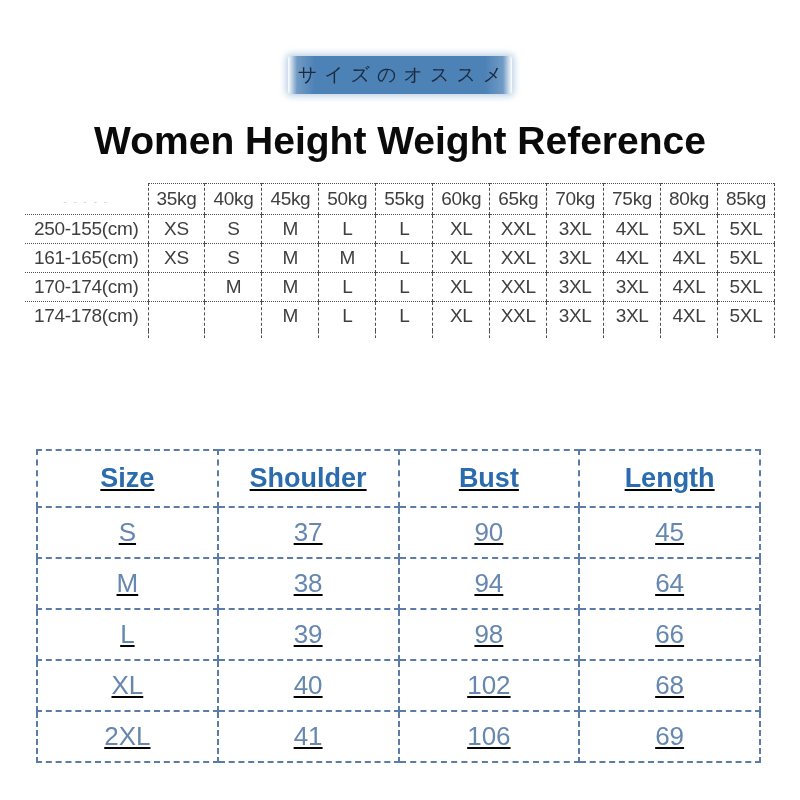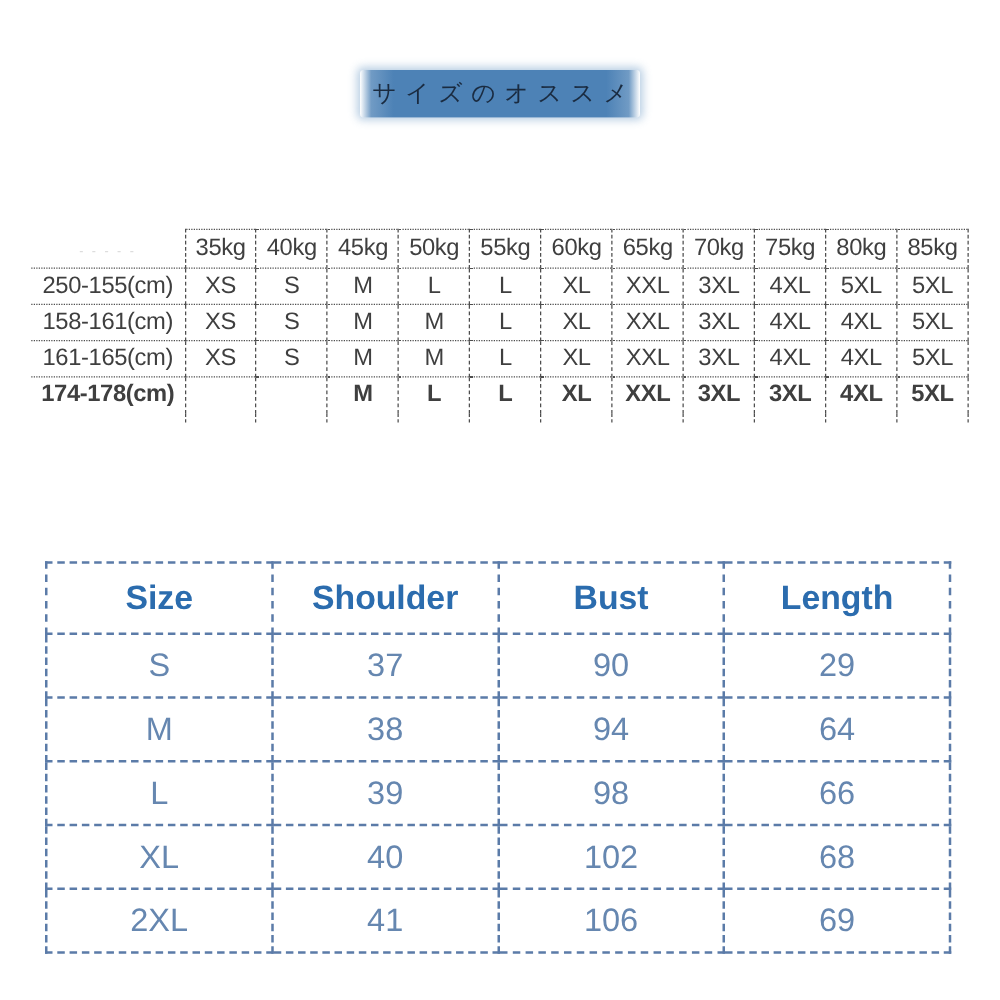--- a/index.html
+++ b/index.html
@@ -45,42 +45,44 @@
     border-bottom: 1px dotted #4e4e4e;
     border-right: 1px dashed #4e4e4e;
   }
   .t1 thead th.corner { border-top: none; }
   .corner-marks { color: #d6d6d6; font-size: 10px; letter-spacing: 2px; }
   .t1 tbody td {
     height: 29px;
     border-bottom: 1px dotted #4e4e4e;
     border-right: 1px dashed #4e4e4e;
   }
-  .t1 tbody tr.last-row td { border-bottom: none; font-weight: bold; }
+  .t1 tbody tr.last-row td { border-bottom: none; }
   .t1 tbody tr.stub td { height: 7px; border-bottom: none; }
 
   
   .t2 {
     position: absolute; left: 36px; top: 449px; width: 725px;
     border-collapse: collapse; table-layout: fixed;
     font-stretch: condensed;
+    text-decoration: underline;
   }
   .t2 th, .t2 td { text-align: center; vertical-align: middle; border: 2px dashed #5b7ba8; padding: 0; }
   .t2 th { height: 57px; font-size: 27px; font-weight: bold; color: #2b6cae; }
   .t2 td { height: 51px; font-size: 26px; font-weight: normal; color: #6687b0; }
 </style>
 </head>
 <body>
 
 <div class="page">
 
   <div class="banner">
     <span class="banner-text">サイズのオススメ</span>
   </div>
 
+  <div class="title">Women Height Weight Reference</div>
 
   <table class="t1">
     <colgroup>
       <col class="c-label">
       <col>
         <col>
         <col>
         <col>
         <col>
         <col>
@@ -117,44 +119,44 @@
           <td>L</td>
           <td>L</td>
           <td>XL</td>
           <td>XXL</td>
           <td>3XL</td>
           <td>4XL</td>
           <td>5XL</td>
           <td>5XL</td>
         </tr>
         <tr>
-          <td>158-161(cm)</td>
-          <td>XS</td>
-          <td>S</td>
-          <td>M</td>
-          <td>M</td>
-          <td>L</td>
-          <td>XL</td>
-          <td>XXL</td>
-          <td>3XL</td>
-          <td>4XL</td>
-          <td>4XL</td>
-          <td>5XL</td>
-        </tr>
-        <tr>
           <td>161-165(cm)</td>
           <td>XS</td>
           <td>S</td>
           <td>M</td>
           <td>M</td>
           <td>L</td>
           <td>XL</td>
           <td>XXL</td>
           <td>3XL</td>
           <td>4XL</td>
+          <td>4XL</td>
+          <td>5XL</td>
+        </tr>
+        <tr>
+          <td>170-174(cm)</td>
+          <td></td>
+          <td>M</td>
+          <td>M</td>
+          <td>L</td>
+          <td>L</td>
+          <td>XL</td>
+          <td>XXL</td>
+          <td>3XL</td>
+          <td>3XL</td>
           <td>4XL</td>
           <td>5XL</td>
         </tr>
         <tr class="last-row">
           <td>174-178(cm)</td>
           <td></td>
           <td></td>
           <td>M</td>
           <td>L</td>
           <td>L</td>
@@ -189,21 +191,21 @@
         <th>Shoulder</th>
         <th>Bust</th>
         <th>Length</th>
       </tr>
     </thead>
     <tbody>
         <tr>
           <td>S</td>
           <td>37</td>
           <td>90</td>
-          <td>29</td>
+          <td>45</td>
         </tr>
         <tr>
           <td>M</td>
           <td>38</td>
           <td>94</td>
           <td>64</td>
         </tr>
         <tr>
           <td>L</td>
           <td>39</td>

